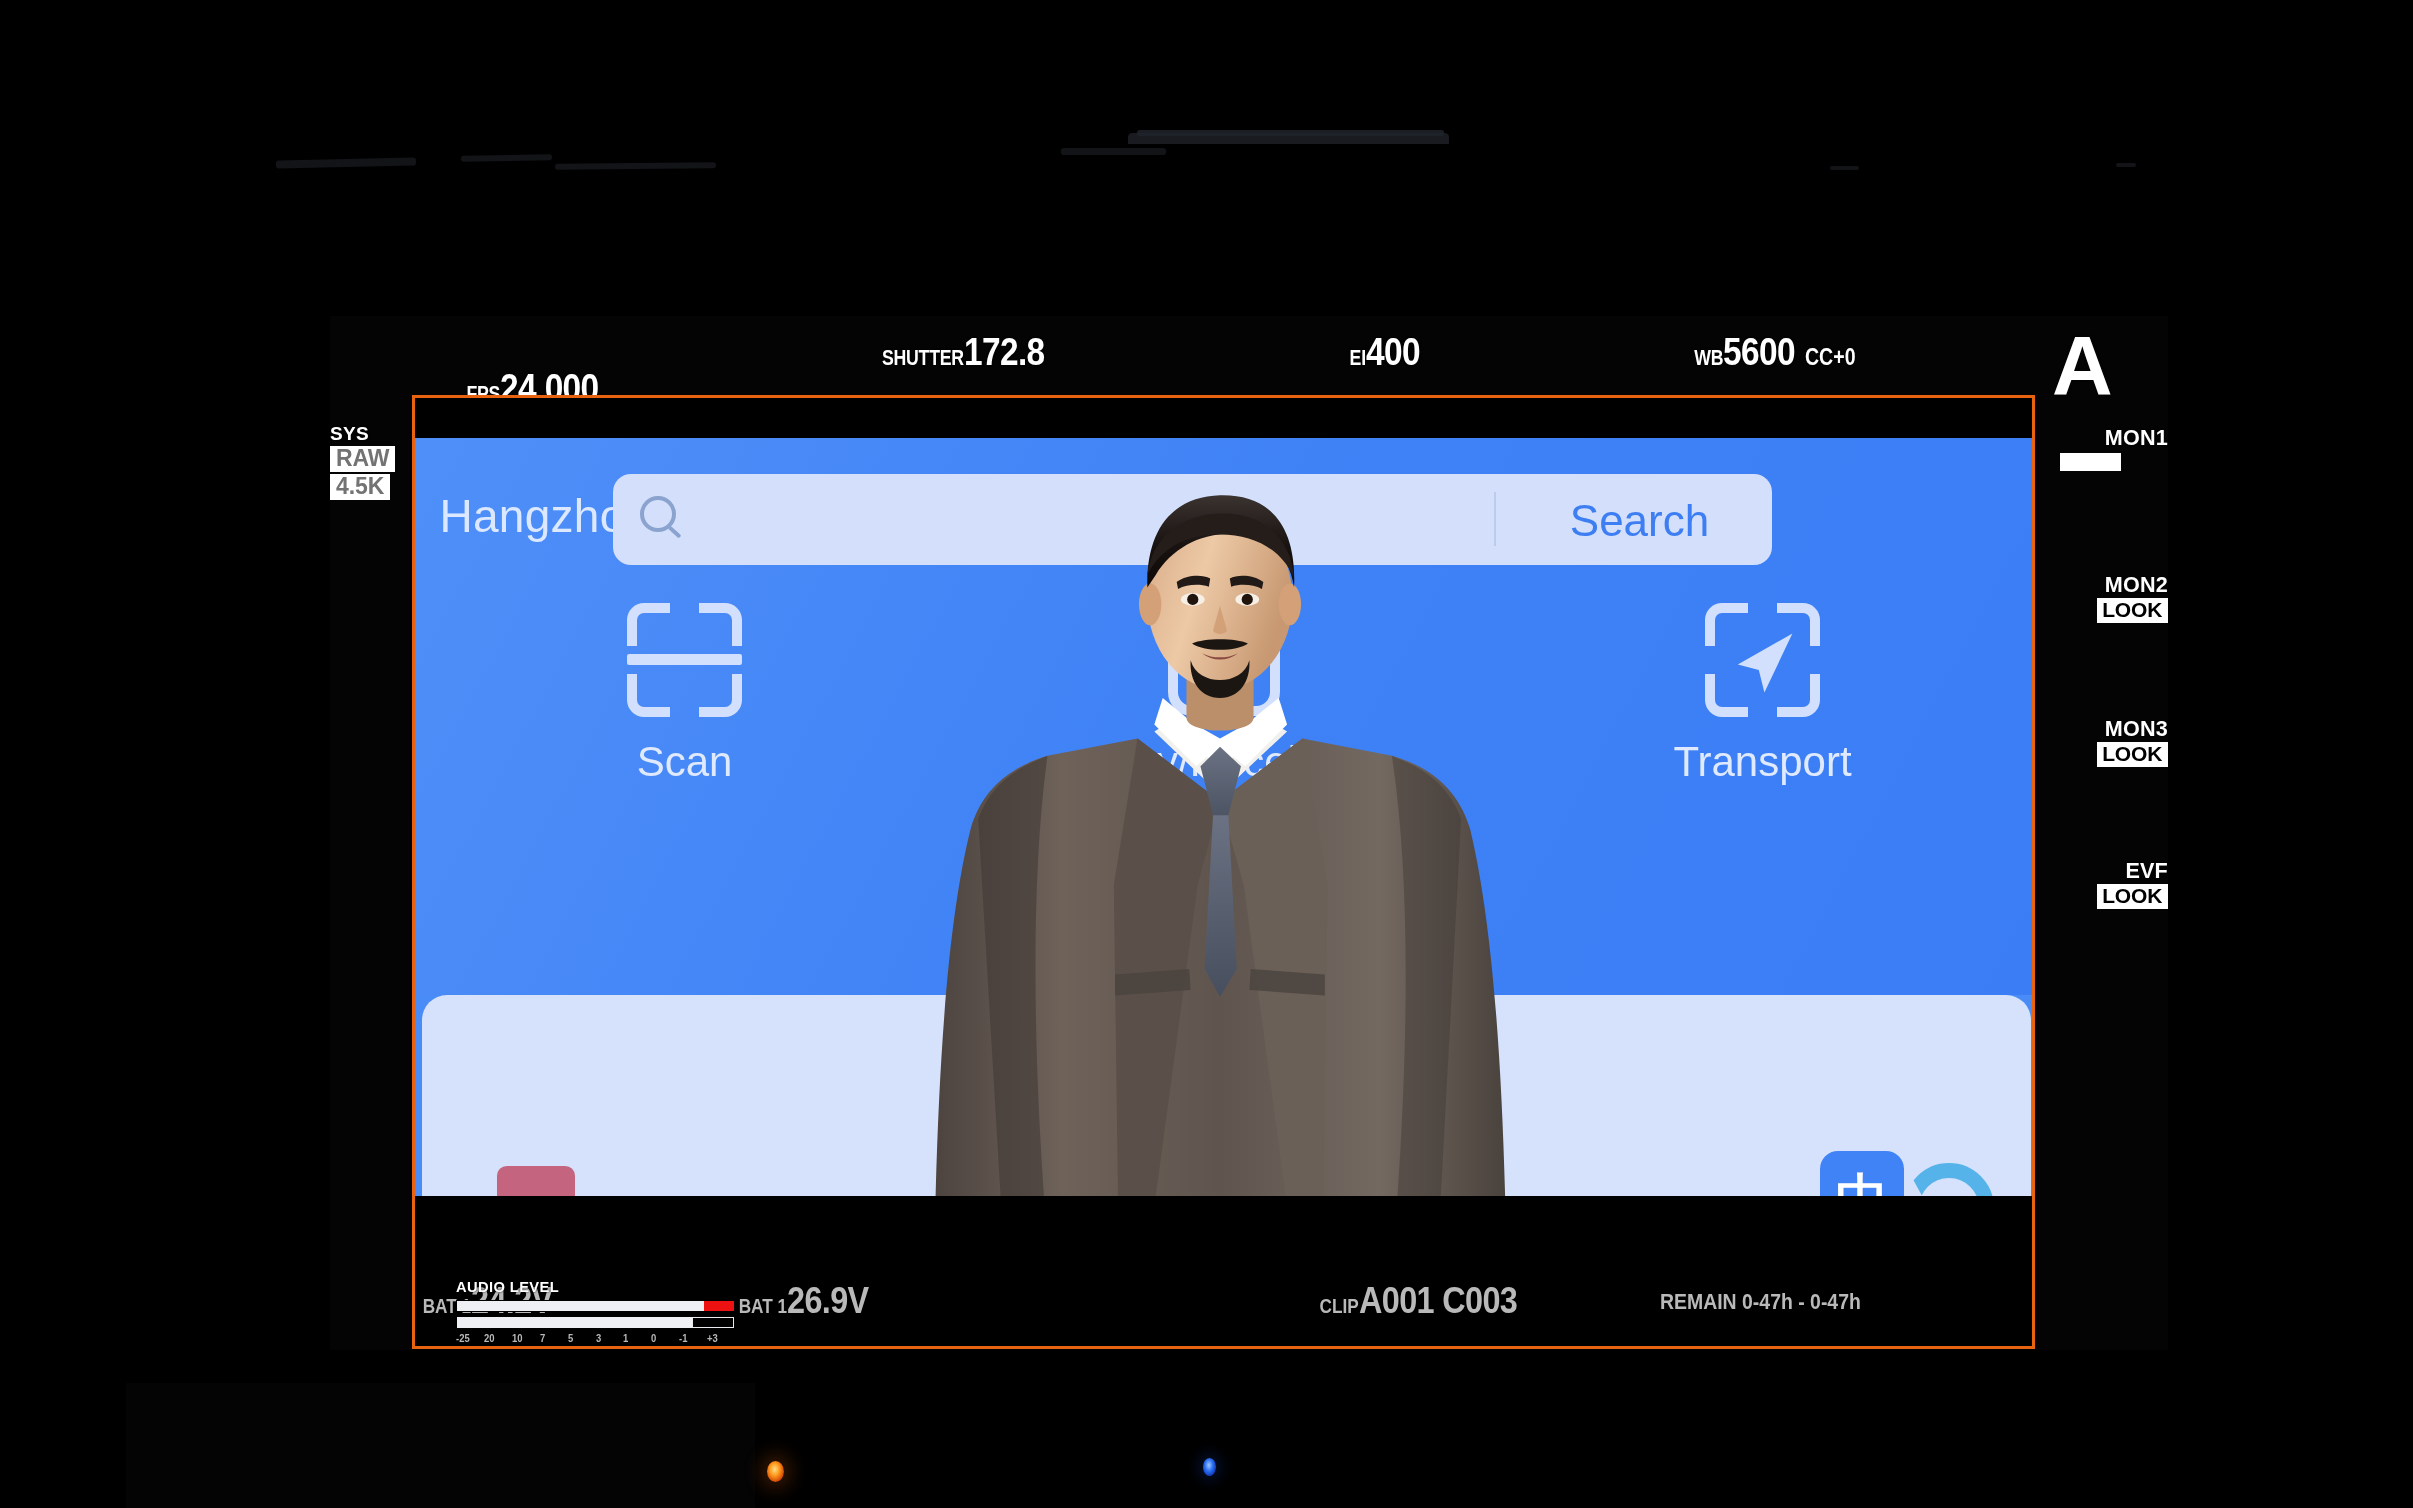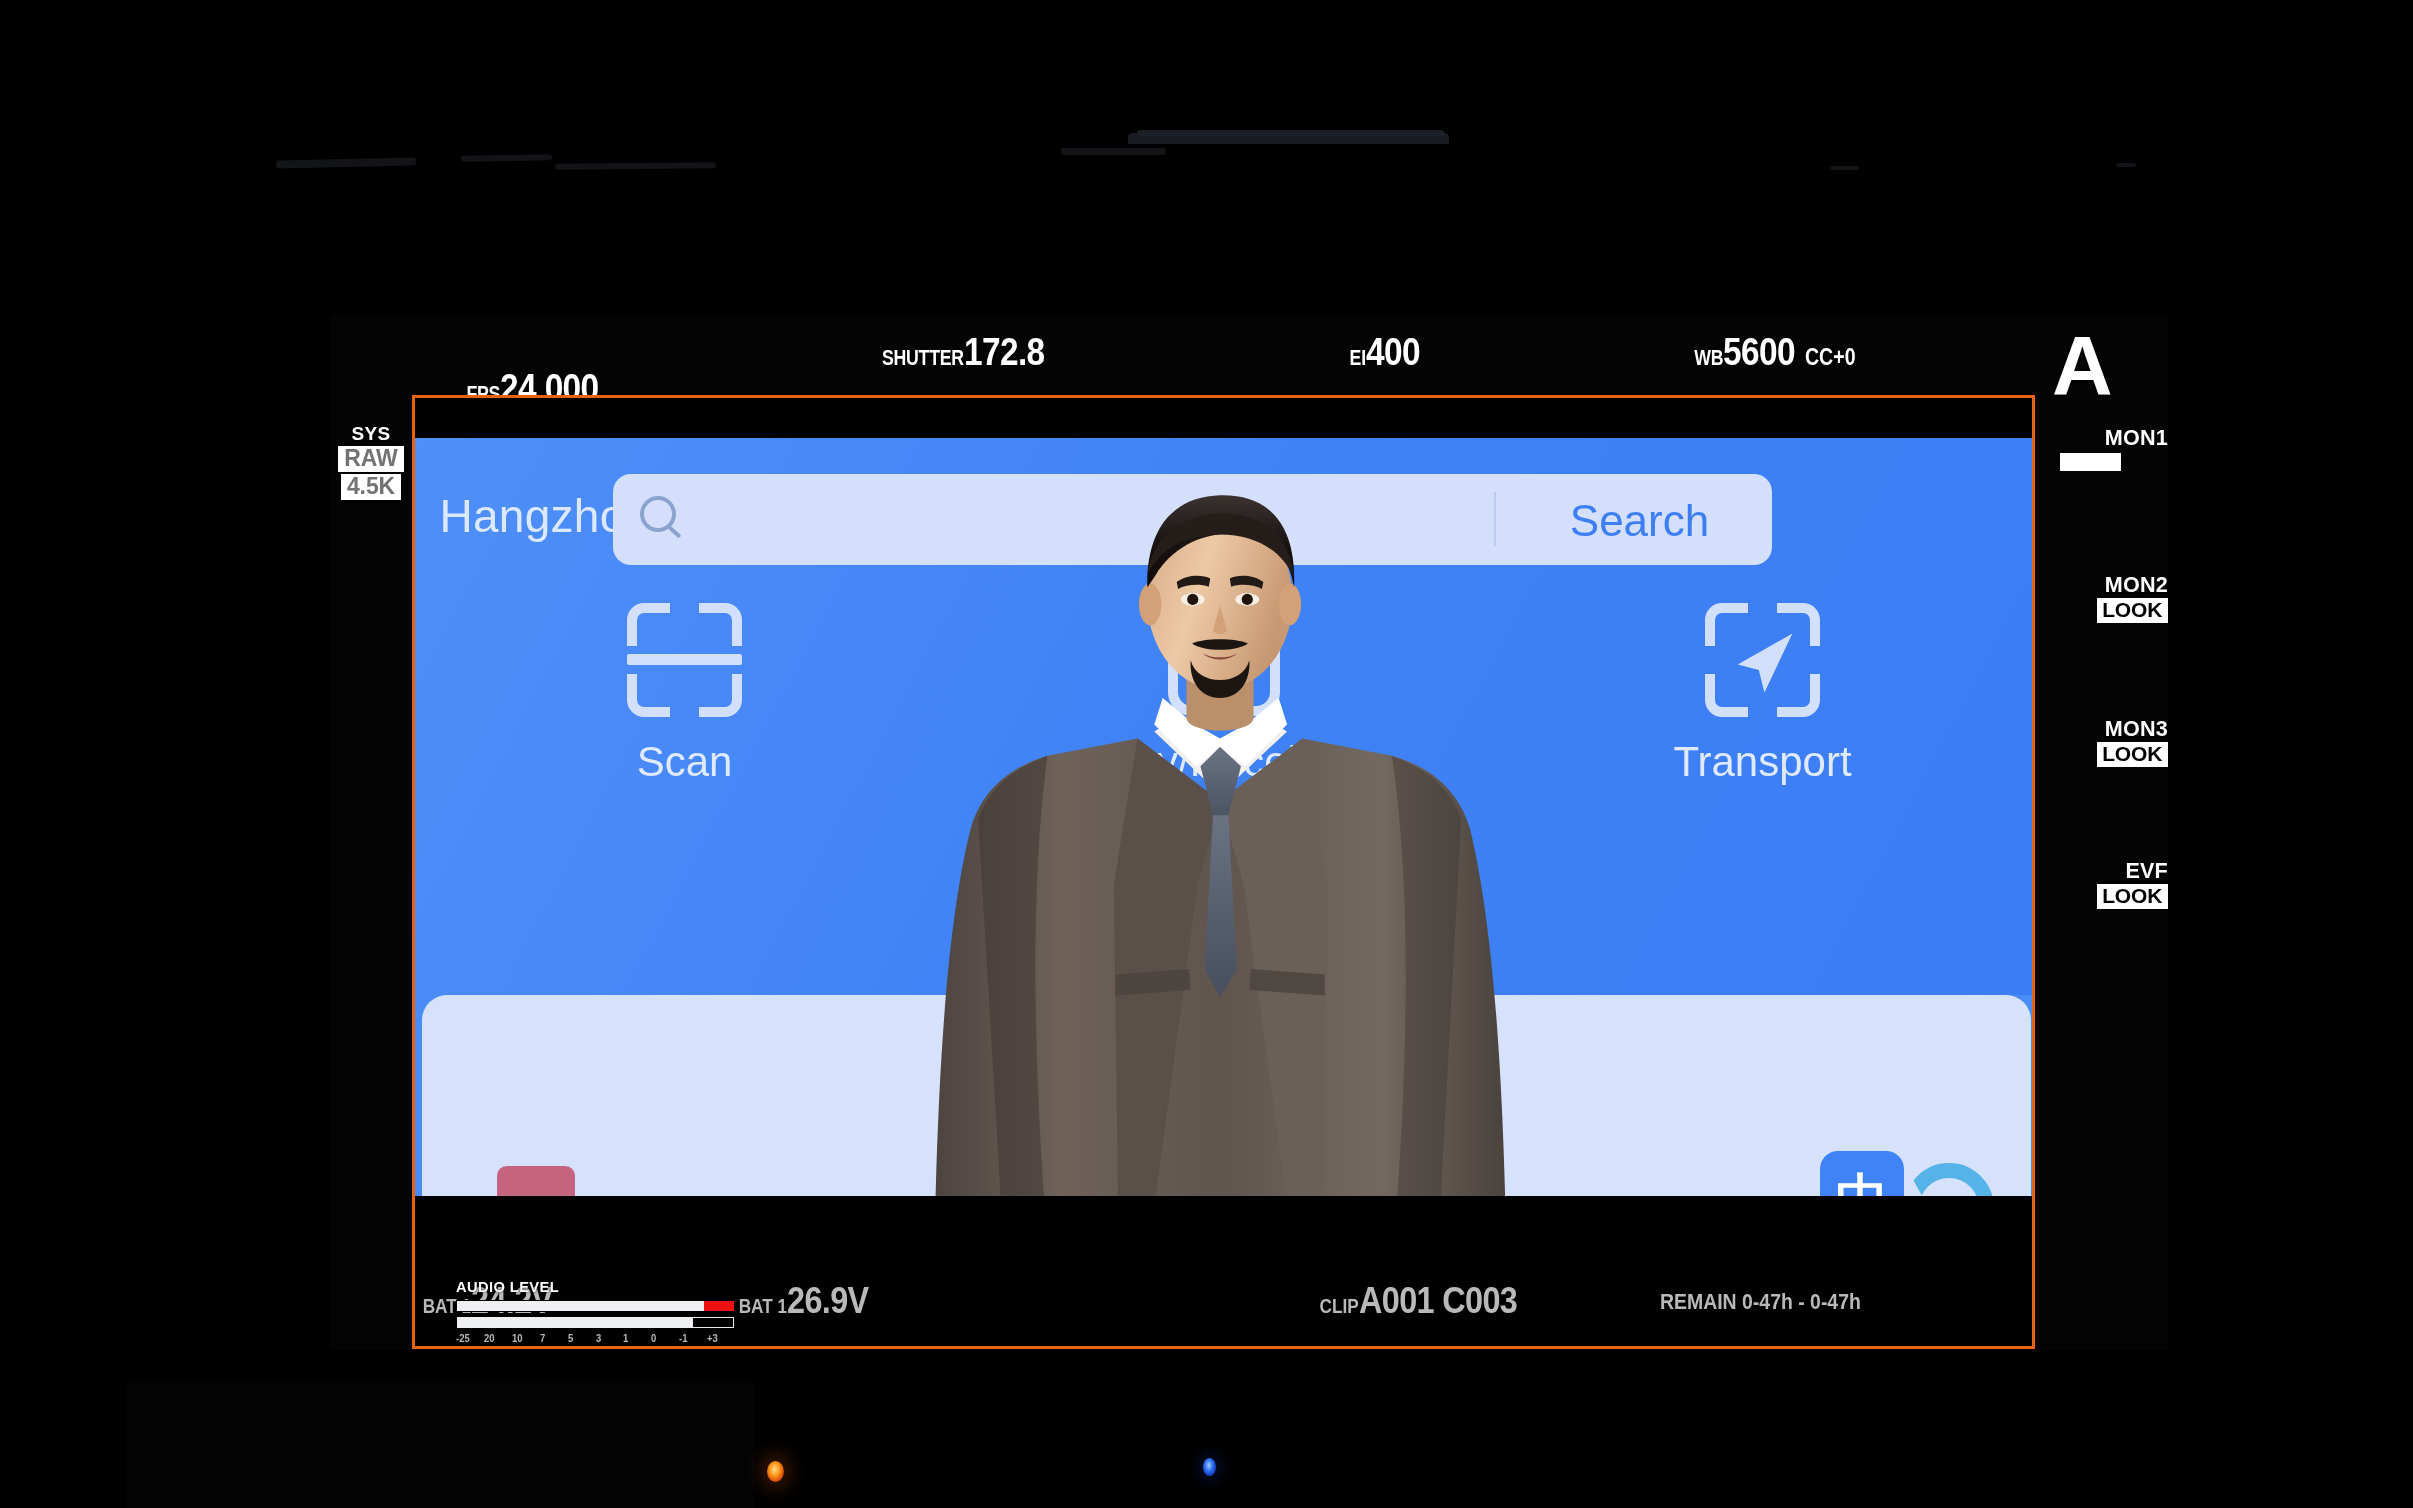--- a/index.html
+++ b/index.html
@@ -41,21 +41,21 @@
   .meta-item .val { font-size:38px; font-weight:700; letter-spacing:-0.7px;
     display:inline-block; transform:scaleX(.88); transform-origin:left center; }
   .meta-item .suf { font-size:23px; font-weight:700; display:inline-block;
     transform:scaleX(.85); transform-origin:left center; }
   #m-fps { left:129px; top:15.4px;margin-top:36px; }
   #m-shutter { left:534px; top:15.4px; }
   #m-ei { left:1016px; top:15.4px; }
   #m-wb { left:1358px; top:15.4px; }
 
   
-  .rail-left { position:absolute; left:0px; top:108px; width:82px; text-align:center; }
+  .rail-left { position:absolute; left:0px; top:108px; width:82px; text-align:left; }
   .rail-left .rl-title { color:#fff; font-size:19px; font-weight:700; letter-spacing:0.3px;
     line-height:1.05; text-shadow:0 0 2.1px #000; }
   .boxed { display:inline-block; background:#fff; color:#737373; font-size:23px; font-weight:700;
     padding:0px 6px; line-height:1.12; margin-top:2.1px; letter-spacing:-0.1px; }
 
   
   .rail-right { position:absolute; left:1683px; top:0px; width:155px; }
   .rr-logo { position:absolute; left:39px; top:8.4px; color:#fff; font-size:84px; font-weight:700;
     line-height:1; letter-spacing:-2.1px; text-shadow:0 0 2.8px #000; }
   .rr-grp { position:absolute; width:155px; text-align:right; }

